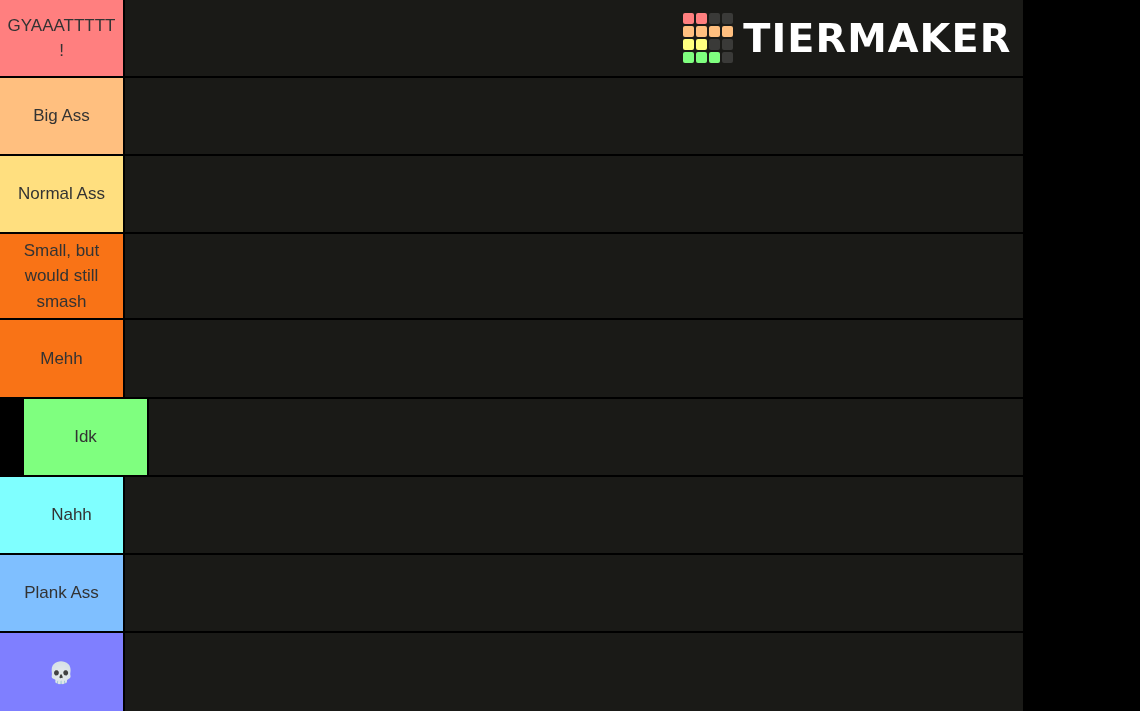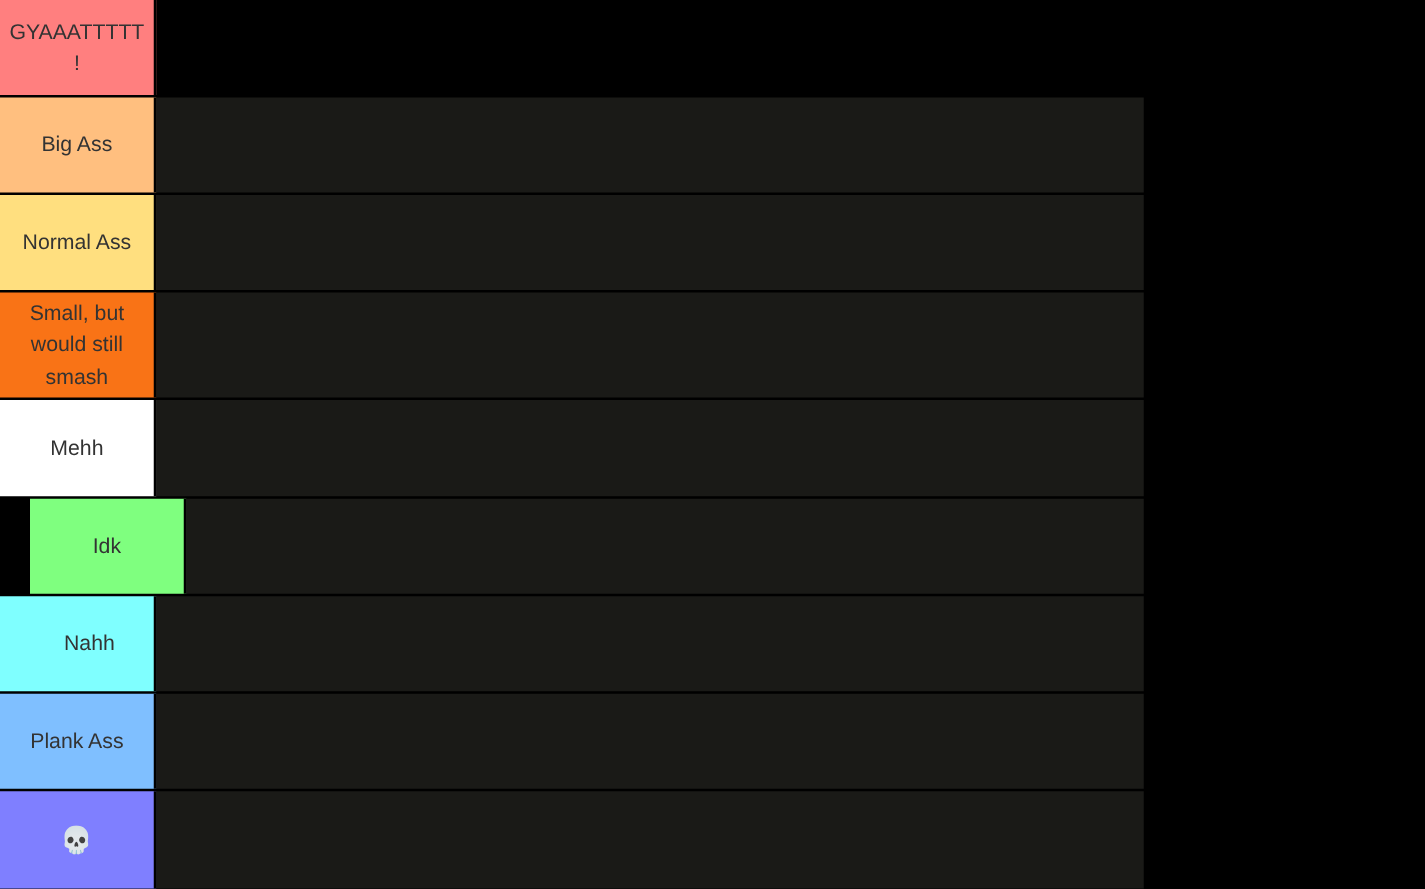--- a/index.html
+++ b/index.html
@@ -6,21 +6,21 @@
 
   html, body {
     width: 1140px;
     height: 711px;
     background: #000000;
     font-family: "Liberation Sans", sans-serif;
     overflow: hidden;
   }
 
   #tierlist {
-    width: 915px;
+    width: 1023px;
     height: 711px;
     background: #000000;
     display: flex;
     flex-direction: column;
   }
 
   .tier-row {
     display: flex;
     width: 100%;
     background: #000000;
@@ -95,35 +95,58 @@
     transform: scaleX(1.02);
     text-transform: uppercase;
   }
 </style>
 </head>
 <body>
 
 <div id="tierlist">
     <div class="tier-row header-row" style="height: 78px; min-height: 78px;">
       <div class="tier-label" style="background: rgb(255, 127, 127);">GYAAATTTTT !</div>
+      <div class="tier-dropzone">
+        <div class="tm-logo">
+          <div class="tm-grid">
+            <div class="tm-cell" style="background: rgb(255, 127, 127);"></div>
+            <div class="tm-cell" style="background: rgb(255, 127, 127);"></div>
+            <div class="tm-cell" style="background: rgb(58, 58, 56);"></div>
+            <div class="tm-cell" style="background: rgb(58, 58, 56);"></div>
+            <div class="tm-cell" style="background: rgb(255, 191, 127);"></div>
+            <div class="tm-cell" style="background: rgb(255, 191, 127);"></div>
+            <div class="tm-cell" style="background: rgb(255, 191, 127);"></div>
+            <div class="tm-cell" style="background: rgb(255, 191, 127);"></div>
+            <div class="tm-cell" style="background: rgb(255, 255, 127);"></div>
+            <div class="tm-cell" style="background: rgb(255, 255, 127);"></div>
+            <div class="tm-cell" style="background: rgb(58, 58, 56);"></div>
+            <div class="tm-cell" style="background: rgb(58, 58, 56);"></div>
+            <div class="tm-cell" style="background: rgb(127, 255, 127);"></div>
+            <div class="tm-cell" style="background: rgb(127, 255, 127);"></div>
+            <div class="tm-cell" style="background: rgb(127, 255, 127);"></div>
+            <div class="tm-cell" style="background: rgb(58, 58, 56);"></div>
+          </div>
+          <div class="tm-wordmark">TIERMAKER</div>
+        </div>
+      </div>
     </div>
     <div class="tier-row" style="height: 78px; min-height: 78px;">
       <div class="tier-label" style="background: rgb(255, 191, 127);">Big Ass</div>
       <div class="tier-dropzone"></div>
     </div>
     <div class="tier-row" style="height: 78px; min-height: 78px;">
       <div class="tier-label" style="background: rgb(255, 223, 127);">Normal Ass</div>
       <div class="tier-dropzone"></div>
     </div>
     <div class="tier-row" style="height: 86px; min-height: 86px;">
       <div class="tier-label" style="background: #f97316;">Small, but would still smash</div>
       <div class="tier-dropzone"></div>
     </div>
     <div class="tier-row" style="height: 79px; min-height: 79px;">
-      <div class="tier-label" style="background: #ffffff;">Mehh</div>
+      <div class="tier-label" style="background: #f97316;">Mehh</div>
       <div class="tier-dropzone"></div>
     </div>
     <div class="tier-row" style="height: 78px; min-height: 78px;">
       <div class="tier-label" style="background: rgb(127, 255, 127); margin-left: 24px;">Idk</div>
       <div class="tier-dropzone"></div>
     </div>
     <div class="tier-row" style="height: 78px; min-height: 78px;">
       <div class="tier-label" style="background: rgb(127, 255, 255); padding-left: 25px;">Nahh</div>
       <div class="tier-dropzone"></div>
     </div>

